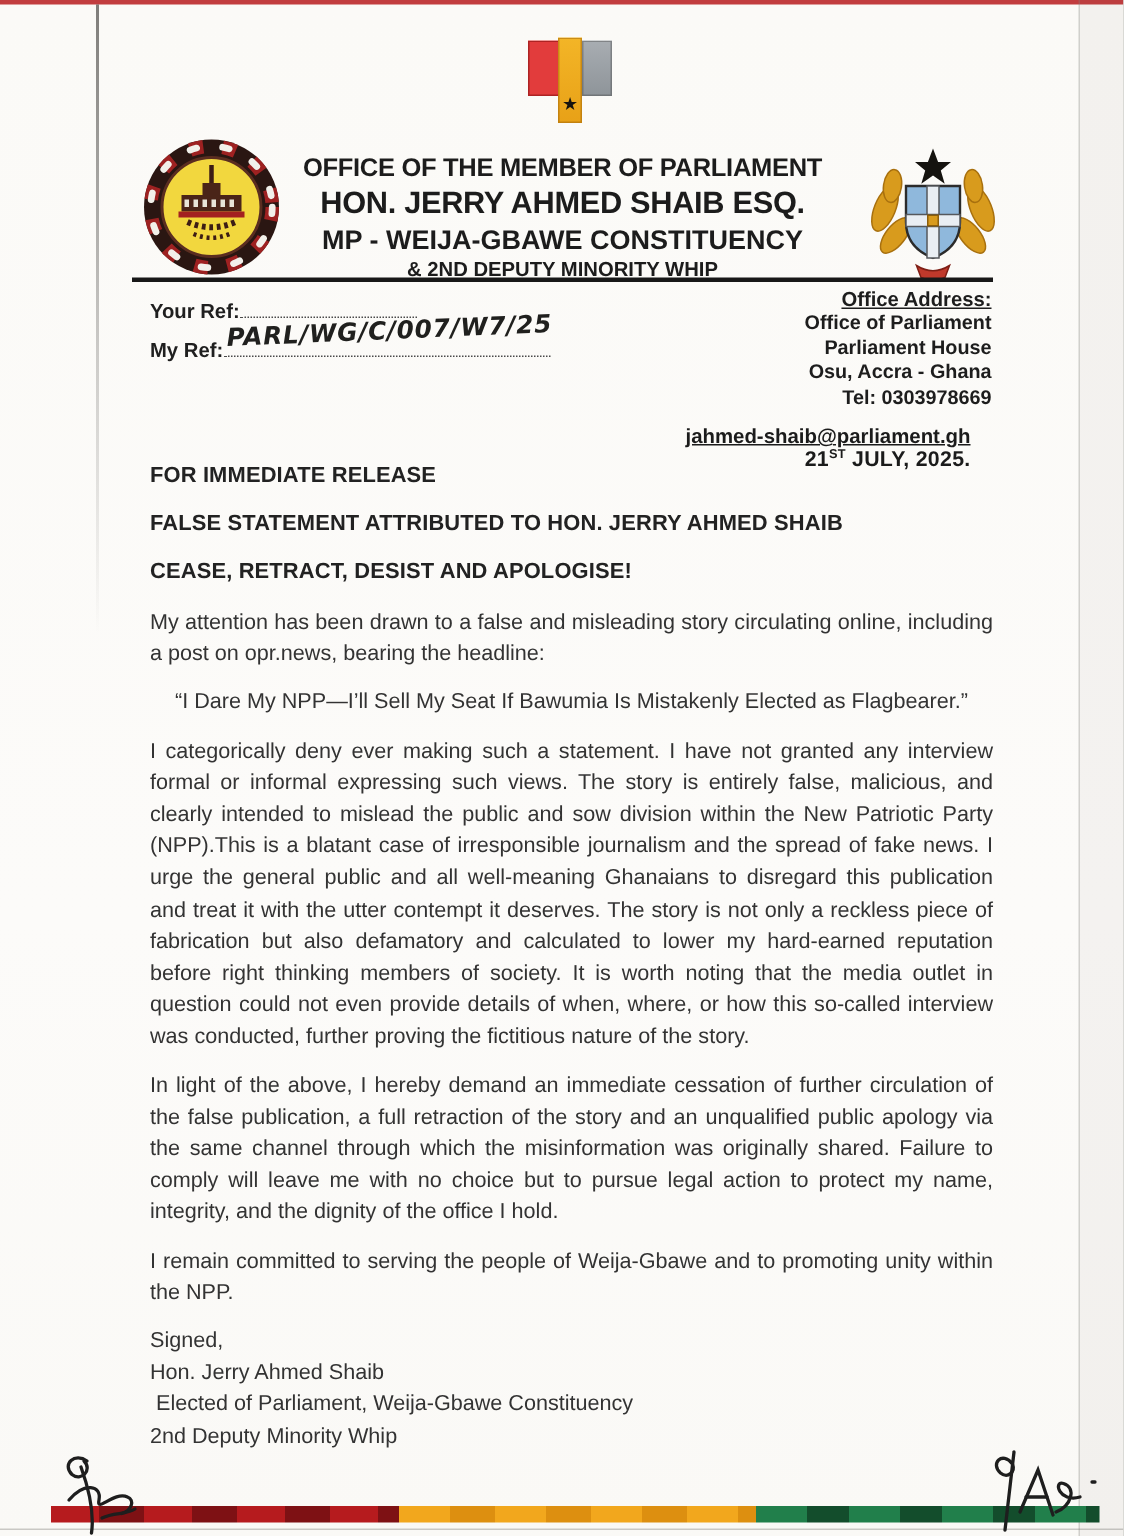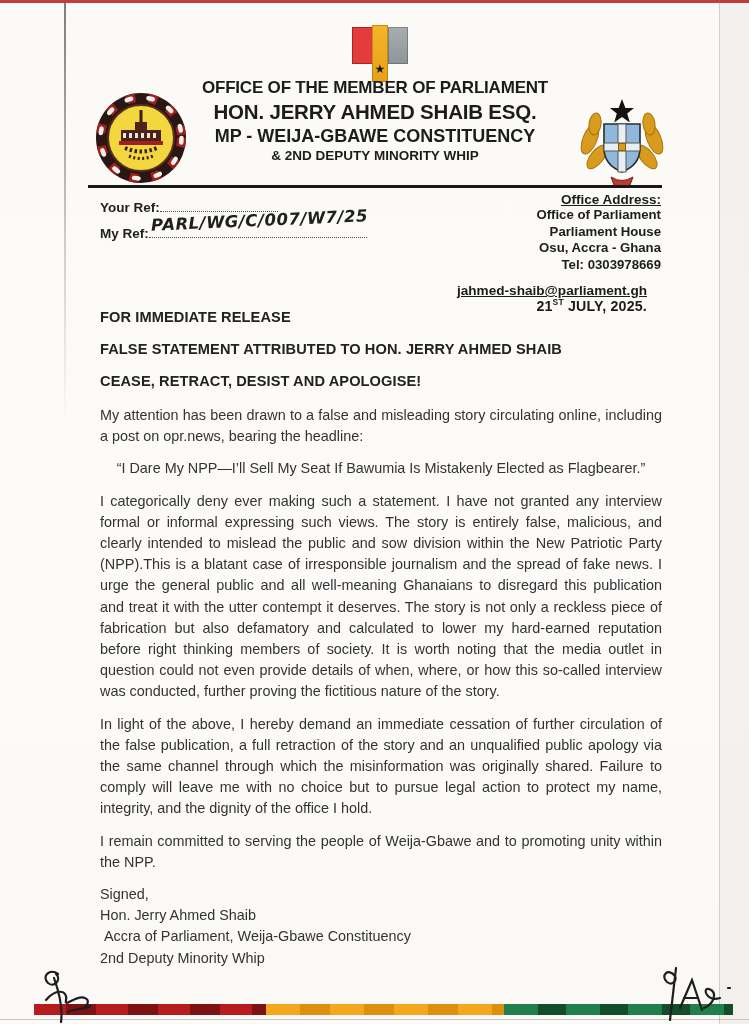--- a/index.html
+++ b/index.html
@@ -19,21 +19,21 @@
   .scan-bottom-line { position:absolute; left:0; top:1019px; width:749px; height:1px; background:rgba(110,108,104,.35); }
 
   
   .ribbon { position:absolute; left:352px; top:25px; width:56px; height:58px; }
   .ribbon .red  { position:absolute; left:0; top:2px; width:21px; height:37px; background:#e23c3c; box-shadow:inset 0 0 0 1px rgba(120,10,10,.5); }
   .ribbon .gray { position:absolute; left:36px; top:2px; width:20px; height:37px; background:linear-gradient(180deg,#a8adb2,#8e9499); box-shadow:inset 0 0 0 1px rgba(70,70,70,.4); }
   .ribbon .gold { position:absolute; left:20px; top:0; width:16px; height:57px; background:linear-gradient(180deg,#f3b527,#e8a117); box-shadow:inset 0 0 0 1px rgba(150,90,5,.45); }
   .ribbon .star { position:absolute; left:0; top:38px; width:16px; text-align:center; font-size:12px; line-height:12px; color:#15130f; }
 
   
-  .head-text { position:absolute; left:188px; top:78px; width:374px; text-align:center; color:#1c1c1c; }
+  .head-text { position:absolute; left:188px; top:102px; width:374px; text-align:center; color:#1c1c1c; }
   .head-text .l1 { font-size:17px; font-weight:700; letter-spacing:-0.2px; }
   .head-text .l2 { font-size:20.5px; font-weight:700; margin-top:2px; letter-spacing:-0.2px; }
   .head-text .l3 { font-size:18px; font-weight:700; margin-top:2px; }
   .head-text .l4 { font-size:13.5px; font-weight:700; margin-top:1px; }
   .seal { position:absolute; left:95px; top:92px; }
   .arms { position:absolute; left:573px; top:97px; }
   .rule { position:absolute; left:88px; top:185px; width:574px; height:3px; background:#181818; }
 
   
   .refs { position:absolute; left:100px; top:199px; font-size:13.5px; font-weight:600; color:#1f1f1f; }
@@ -172,21 +172,21 @@
 
     <p class="para">My attention has been drawn to a false and misleading story circulating online, including a post on opr.news, bearing the headline:</p>
     <p class="para quote">“I Dare My NPP—I’ll Sell My Seat If Bawumia Is Mistakenly Elected as Flagbearer.”</p>
     <p class="para">I categorically deny ever making such a statement. I have not granted any interview formal or informal expressing such views. The story is entirely false, malicious, and clearly intended to mislead the public and sow division within the New Patriotic Party (NPP).This is a blatant case of irresponsible journalism and the spread of fake news. I urge the general public and all well-meaning Ghanaians to disregard this publication and treat it with the utter contempt it deserves. The story is not only a reckless piece of fabrication but also defamatory and calculated to lower my hard-earned reputation before right thinking members of society. It is worth noting that the media outlet in question could not even provide details of when, where, or how this so-called interview was conducted, further proving the fictitious nature of the story.</p>
     <p class="para">In light of the above, I hereby demand an immediate cessation of further circulation of the false publication, a full retraction of the story and an unqualified public apology via the same channel through which the misinformation was originally shared. Failure to comply will leave me with no choice but to pursue legal action to protect my name, integrity, and the dignity of the office I hold.</p>
     <p class="para">I remain committed to serving the people of Weija-Gbawe and to promoting unity within the NPP.</p>
 
     <div class="sig">
       <div>Signed,</div>
       <div>Hon. Jerry Ahmed Shaib</div>
-      <div class="indent">Accra of Parliament, Weija-Gbawe Constituency</div>
+      <div class="indent">Elected of Parliament, Weija-Gbawe Constituency</div>
       <div>2nd Deputy Minority Whip</div>
     </div>
   </div>
 
   <div class="scribble scribble-left">
     <svg width="100" height="60" viewBox="0 0 100 60">
       <g fill="none" stroke="#1e1e1e" stroke-width="2.2" stroke-linecap="round">
         <path d="M30 10 c-8 -6 -17 2 -10 9 c6 5 14 -3 8 -9"></path>
         <path d="M26 14 C31 28 35 44 33 58"></path>
         <path d="M18 36 C28 24 40 26 38 36 C36 45 48 30 57 34 C62 36 60 43 53 45"></path>

